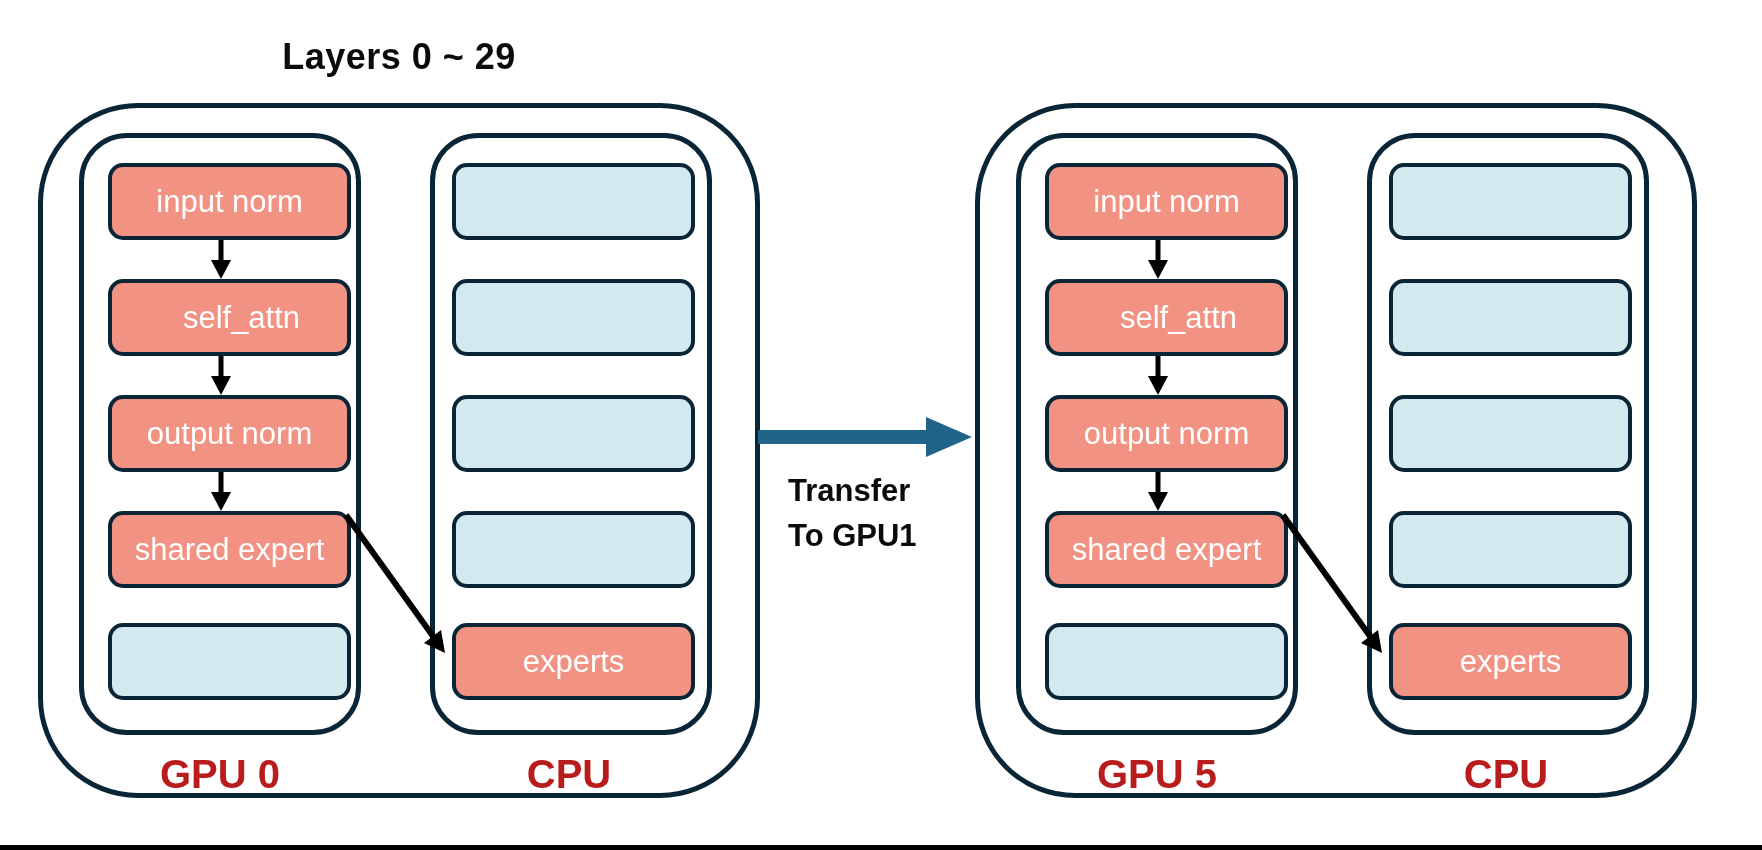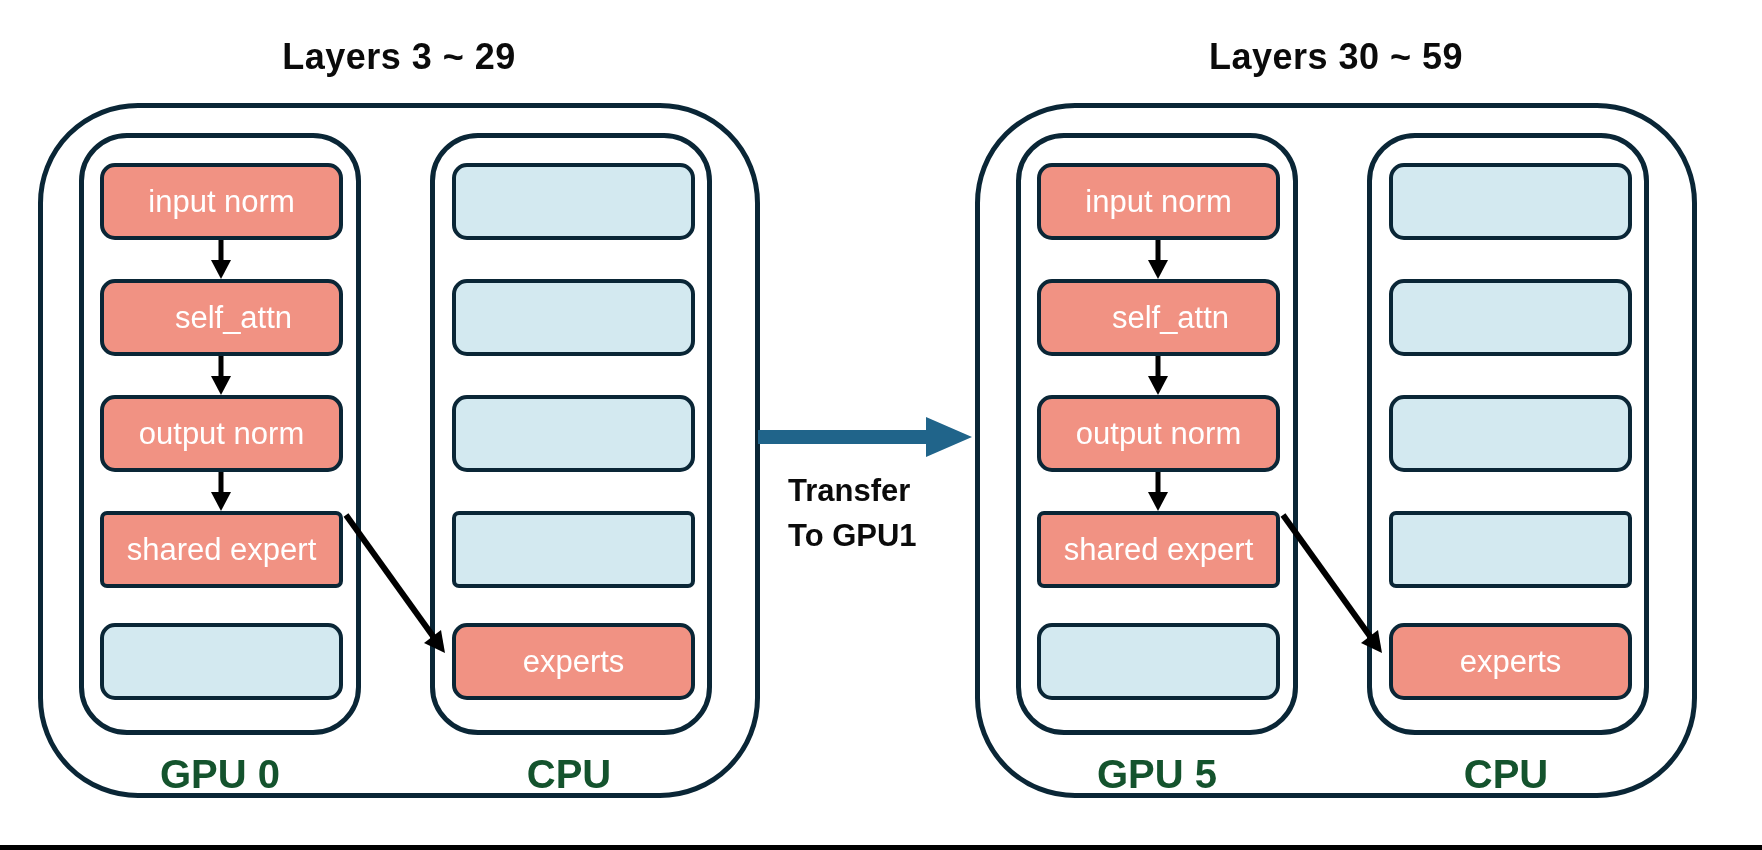--- a/index.html
+++ b/index.html
@@ -21,48 +21,48 @@
     border:5px solid #0a2636;border-radius:48px;box-sizing:border-box;background:#fff;
   }
   .inner-gpu{left:79px;}
   .inner-cpu{left:430px;}
   .block{
     position:absolute;width:243px;height:77px;box-sizing:border-box;
     border:4px solid #0a2636;border-radius:15px;
     display:flex;align-items:center;justify-content:center;
     font-size:31px;color:#ffffff;
   }
-  .gpu-col{left:100px;}
+  .gpu-col{left:108px;}
   .cpu-col{left:452px;}
   .pink{background:#f19283;}
   .blue{background:#d3e9f0;}
-  .r1{top:163px;}.r2{top:279px;padding-left:24px;}.r3{top:395px;text-align:center;}.r4{top:511px;border-radius:7px;}.r5{top:623px;text-align:center;}
+  .r1{top:163px;}.r2{top:279px;padding-left:24px;}.r3{top:395px;text-align:center;}.r4{top:511px;}.r5{top:623px;text-align:center;}
   .flow-arrow{position:absolute;left:209px;width:24px;height:39px;}
   .fa1{top:240px;}.fa2{top:356px;}.fa3{top:472px;}
   .diag-arrow{position:absolute;left:340px;top:505px;width:125px;height:165px;}
   .col-label{
     position:absolute;top:752px;width:282px;text-align:center;
-    font-size:40px;font-weight:600;color:#14532d;
+    font-size:40px;font-weight:600;color:#b91c1c;
   }
   .lbl-gpu{left:79px;}
   .lbl-cpu{left:428px;}
   .transfer-arrow{position:absolute;left:758px;top:412px;width:216px;height:50px;}
   .transfer-text{
     position:absolute;left:788px;top:448px;width:200px;
     font-size:31px;font-weight:600;color:#0b0b0b;line-height:45px;white-space:pre-line;margin-top:20px;
   }
   .bottom-bar{position:absolute;left:0;bottom:0;width:1762px;height:5px;background:#000000;}
 </style>
 </head>
 <body>
 
 <div class="canvas">
 
   <div class="group" style="left:0px">
-    <div class="group-title">Layers 3 ~ 29</div>
+    <div class="group-title">Layers 0 ~ 29</div>
     <div class="outer-box"></div>
     <div class="inner-box inner-gpu"></div>
     <div class="inner-box inner-cpu"></div>
 
     <div class="block pink gpu-col r1">
         <span>input norm</span>
       </div>
     <div class="block pink gpu-col r2">
         <span>self_attn</span>
       </div>
@@ -98,21 +98,20 @@
     <svg class="diag-arrow" viewBox="0 0 125 165">
       <line x1="6" y1="10" x2="95" y2="134" stroke="#000" stroke-width="6"></line>
       <polygon points="105,148 84,138 101,125" fill="#000"></polygon>
     </svg>
 
     <div class="col-label lbl-gpu">GPU 0</div>
     <div class="col-label lbl-cpu">CPU</div>
   </div>
 
   <div class="group" style="left:937px">
-    <div class="group-title">Layers 30 ~ 59</div>
     <div class="outer-box"></div>
     <div class="inner-box inner-gpu"></div>
     <div class="inner-box inner-cpu"></div>
 
     <div class="block pink gpu-col r1">
         <span>input norm</span>
       </div>
     <div class="block pink gpu-col r2">
         <span>self_attn</span>
       </div>

